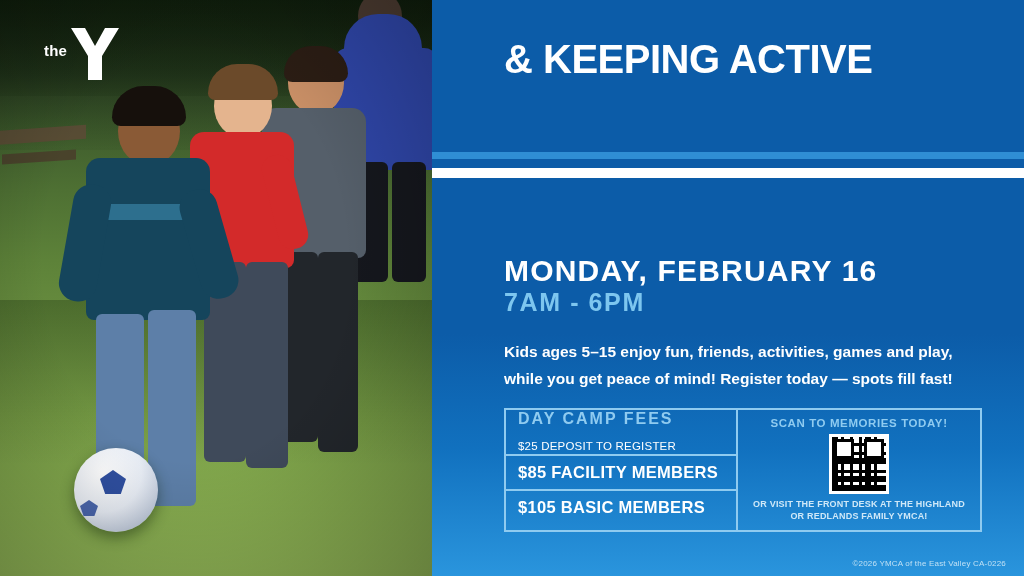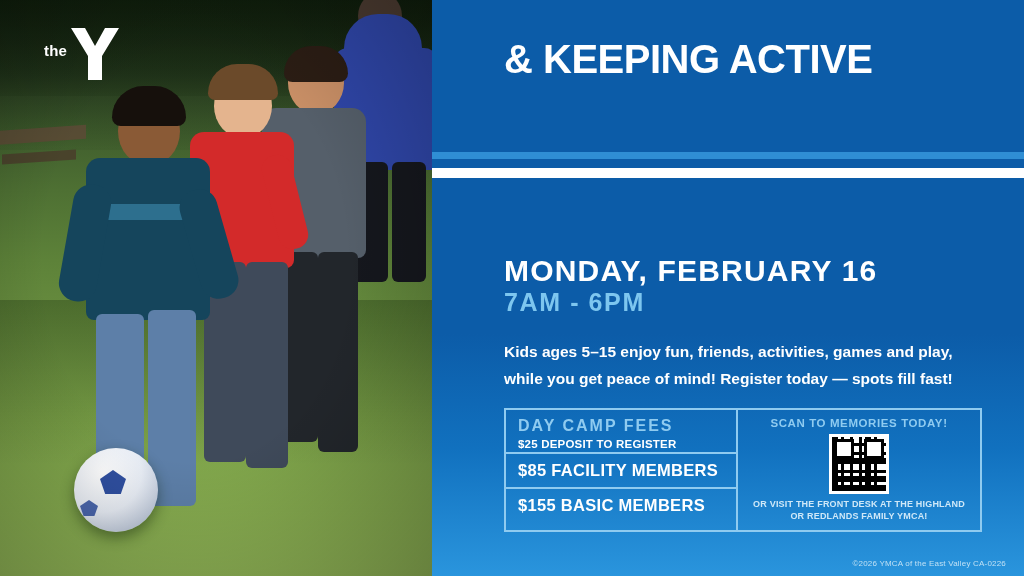--- a/index.html
+++ b/index.html
@@ -239,33 +239,33 @@
     width: 474px; height: 120px;
     display: flex;
     border: 2px solid #8fcbf0;
   }
   .fees {
     width: 232px;
     border-right: 2px solid #8fcbf0;
     box-sizing: border-box;
   }
   .fees-head {
-    padding: 7px 12px 2px 12px;
+    padding: 0 12px 2px 12px;
   }
   .fees-title {
     font-size: 16px;
     font-weight: 700;
     letter-spacing: 2px;
     color: #8fcbf0;
   }
   .fees-sub {
     font-size: 11.5px;
-    font-weight: 700;
+    font-weight: 400;
     letter-spacing: .2px;
-    margin-top: 3px;
+    margin-top: 12px;
     color: #ffffff;
   }
   .fee-row {
     border-top: 2px solid #8fcbf0;
     padding: 7px 12px;
     font-size: 16.5px;
     font-weight: 800;
     letter-spacing: .3px;
   }
   .qr-side {
@@ -407,21 +407,21 @@
     <div class="blurb">Kids ages 5–15 enjoy fun, friends, activities, games and play, while you get peace of mind! Register today — spots fill fast!</div>
 
     <div class="info-box">
 
       <div class="fees">
         <div class="fees-head">
           <div class="fees-title">DAY CAMP FEES</div>
           <div class="fees-sub">$25 DEPOSIT TO REGISTER</div>
         </div>
         <div class="fee-row">$85 FACILITY MEMBERS</div>
-        <div class="fee-row">$155 BASIC MEMBERS</div>
+        <div class="fee-row">$105 BASIC MEMBERS</div>
       </div>
 
       <div class="qr-side">
         <div class="qr-title">SCAN TO MEMORIES TODAY!</div>
         <div class="qr-code"></div>
         <div class="qr-note">OR VISIT THE FRONT DESK AT THE HIGHLAND OR REDLANDS FAMILY YMCA!</div>
       </div>
 
     </div>
 

